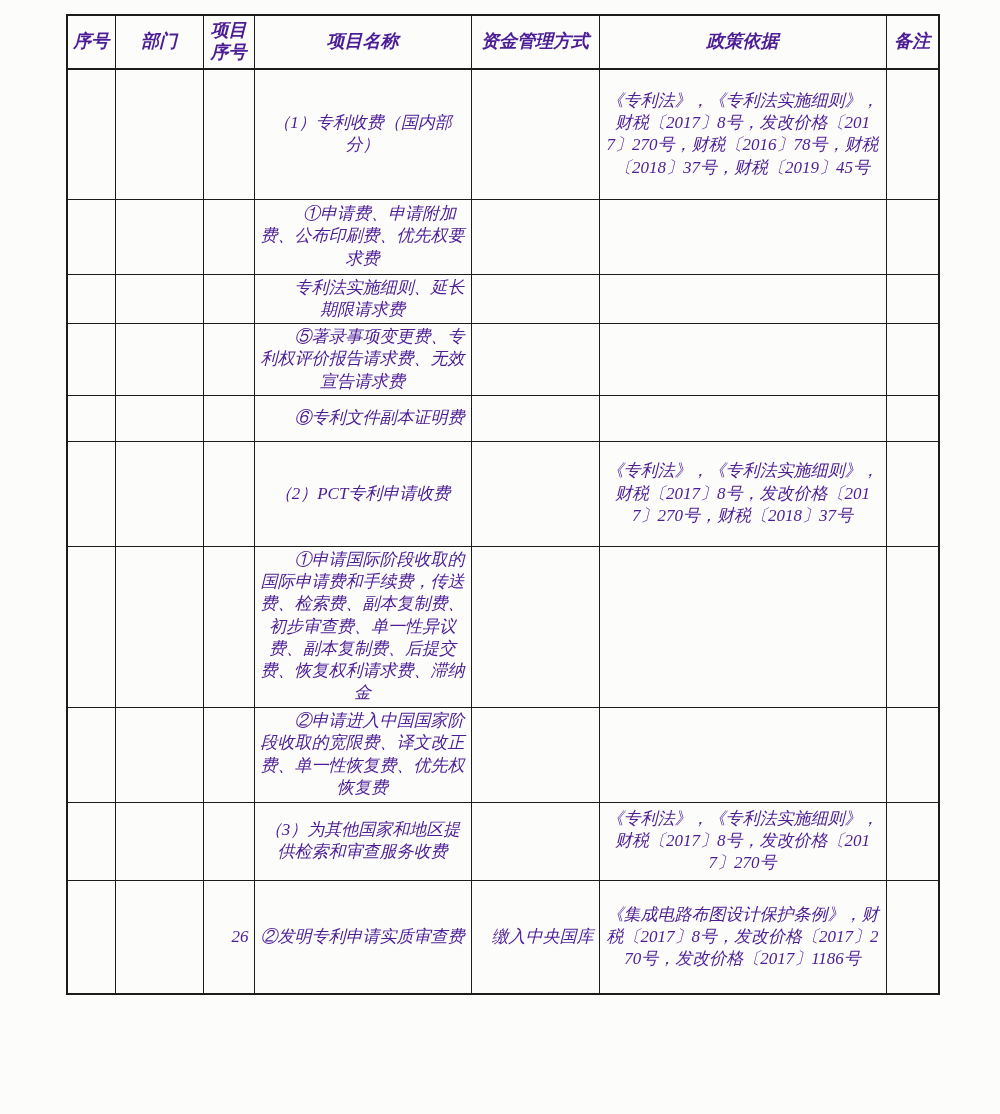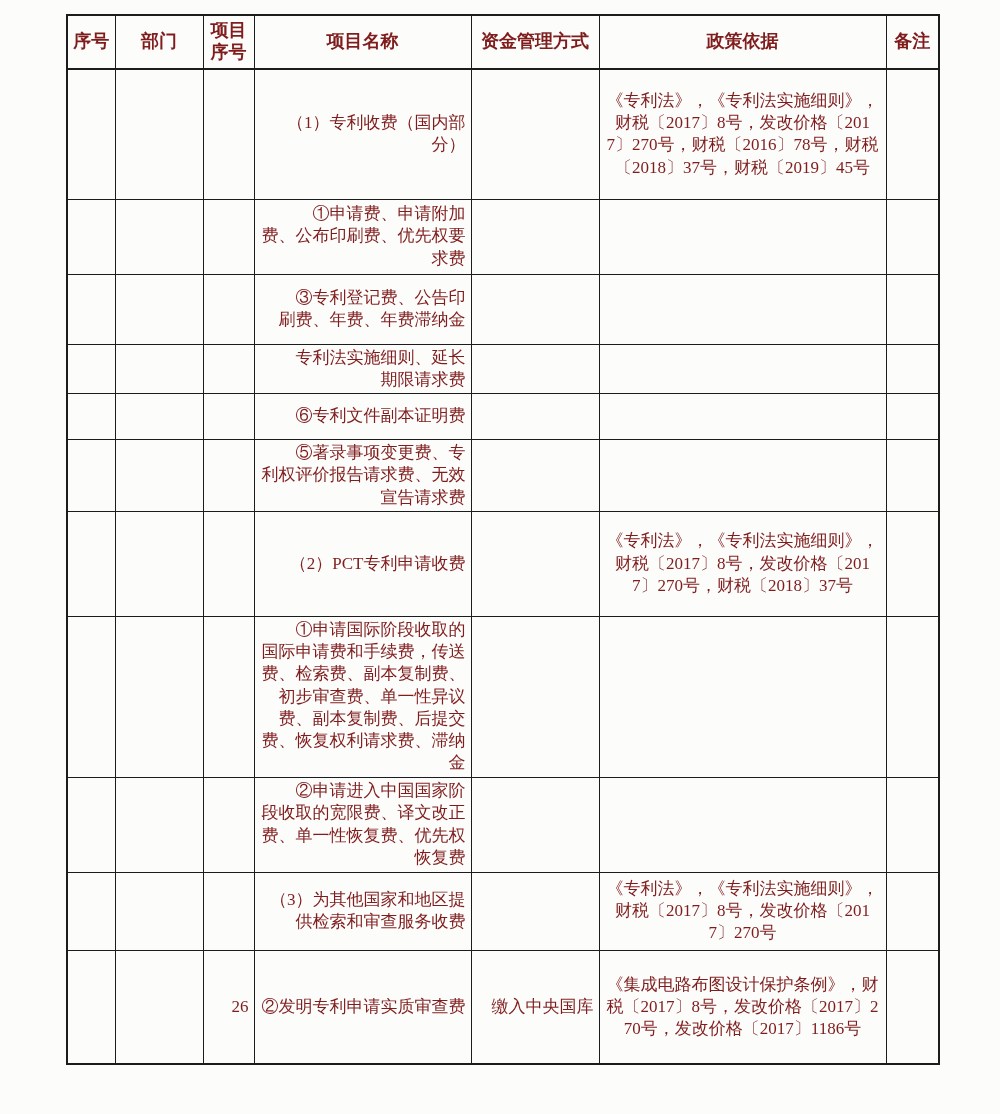--- a/index.html
+++ b/index.html
@@ -3,21 +3,22 @@
 <meta charset="utf-8">
 <style>
   html, body { margin: 0; padding: 0; }
   .page {
     position: relative;
     width: 1000px;
     height: 1114px;
     background: #fcfcfb;
     overflow: hidden;
     font-family: "Liberation Serif", "DejaVu Serif", serif;
-    color: #7f1d1d;
+    color: #4c1d95;
+    font-style: italic;
   }
   table.fee-table {
     position: absolute;
     left: 66px;
     top: 14px;
     width: 872px;
     border-collapse: collapse;
     table-layout: fixed;
   }
   .fee-table th, .fee-table td {
@@ -33,21 +34,21 @@
   .fee-table th {
     font-weight: 700;
     font-size: 18px;
     text-align: center;
     padding: 2px 2px;
     border-bottom-width: 2.6px;
     line-height: 1.2;
   }
   .fee-table { border: 2px solid #1c1c1c; }
   .c-seq, .c-dept, .c-pno, .c-fund, .c-note { text-align: right; }
-  .c-name { text-align: right; padding: 2px 7px; }
+  .c-name { text-align: center; padding: 2px 7px; }
   .c-policy { text-align: center; padding: 3px 7px; }
   .ind { text-indent: 2em; }
 </style>
 </head>
 <body>
 
 <div class="page">
   <table class="fee-table">
     <colgroup>
       <col style="width:48px">
@@ -81,52 +82,43 @@
       </tr>
       <tr style="height:75px">
         <td class="c-seq"></td>
         <td class="c-dept"></td>
         <td class="c-pno"></td>
         <td class="c-name ind">①申请费、申请附加费、公布印刷费、优先权要求费</td>
         <td class="c-fund"></td>
         <td class="c-policy"></td>
         <td class="c-note"></td>
       </tr>
-      <tr style="height:70px">
-        <td class="c-seq"></td>
-        <td class="c-dept"></td>
-        <td class="c-pno"></td>
-        <td class="c-name ind">③专利登记费、公告印刷费、年费、年费滞纳金</td>
-        <td class="c-fund"></td>
-        <td class="c-policy"></td>
-        <td class="c-note"></td>
-      </tr>
       <tr style="height:48px">
         <td class="c-seq"></td>
         <td class="c-dept"></td>
         <td class="c-pno"></td>
         <td class="c-name ind">专利法实施细则、延长期限请求费</td>
         <td class="c-fund"></td>
         <td class="c-policy"></td>
         <td class="c-note"></td>
       </tr>
+      <tr style="height:70px">
+        <td class="c-seq"></td>
+        <td class="c-dept"></td>
+        <td class="c-pno"></td>
+        <td class="c-name ind">⑤著录事项变更费、专利权评价报告请求费、无效宣告请求费</td>
+        <td class="c-fund"></td>
+        <td class="c-policy"></td>
+        <td class="c-note"></td>
+      </tr>
       <tr style="height:46px">
         <td class="c-seq"></td>
         <td class="c-dept"></td>
         <td class="c-pno"></td>
         <td class="c-name ind">⑥专利文件副本证明费</td>
-        <td class="c-fund"></td>
-        <td class="c-policy"></td>
-        <td class="c-note"></td>
-      </tr>
-      <tr style="height:70px">
-        <td class="c-seq"></td>
-        <td class="c-dept"></td>
-        <td class="c-pno"></td>
-        <td class="c-name ind">⑤著录事项变更费、专利权评价报告请求费、无效宣告请求费</td>
         <td class="c-fund"></td>
         <td class="c-policy"></td>
         <td class="c-note"></td>
       </tr>
       <tr style="height:105px">
         <td class="c-seq"></td>
         <td class="c-dept"></td>
         <td class="c-pno"></td>
         <td class="c-name">（2）PCT专利申请收费</td>
         <td class="c-fund"></td>

